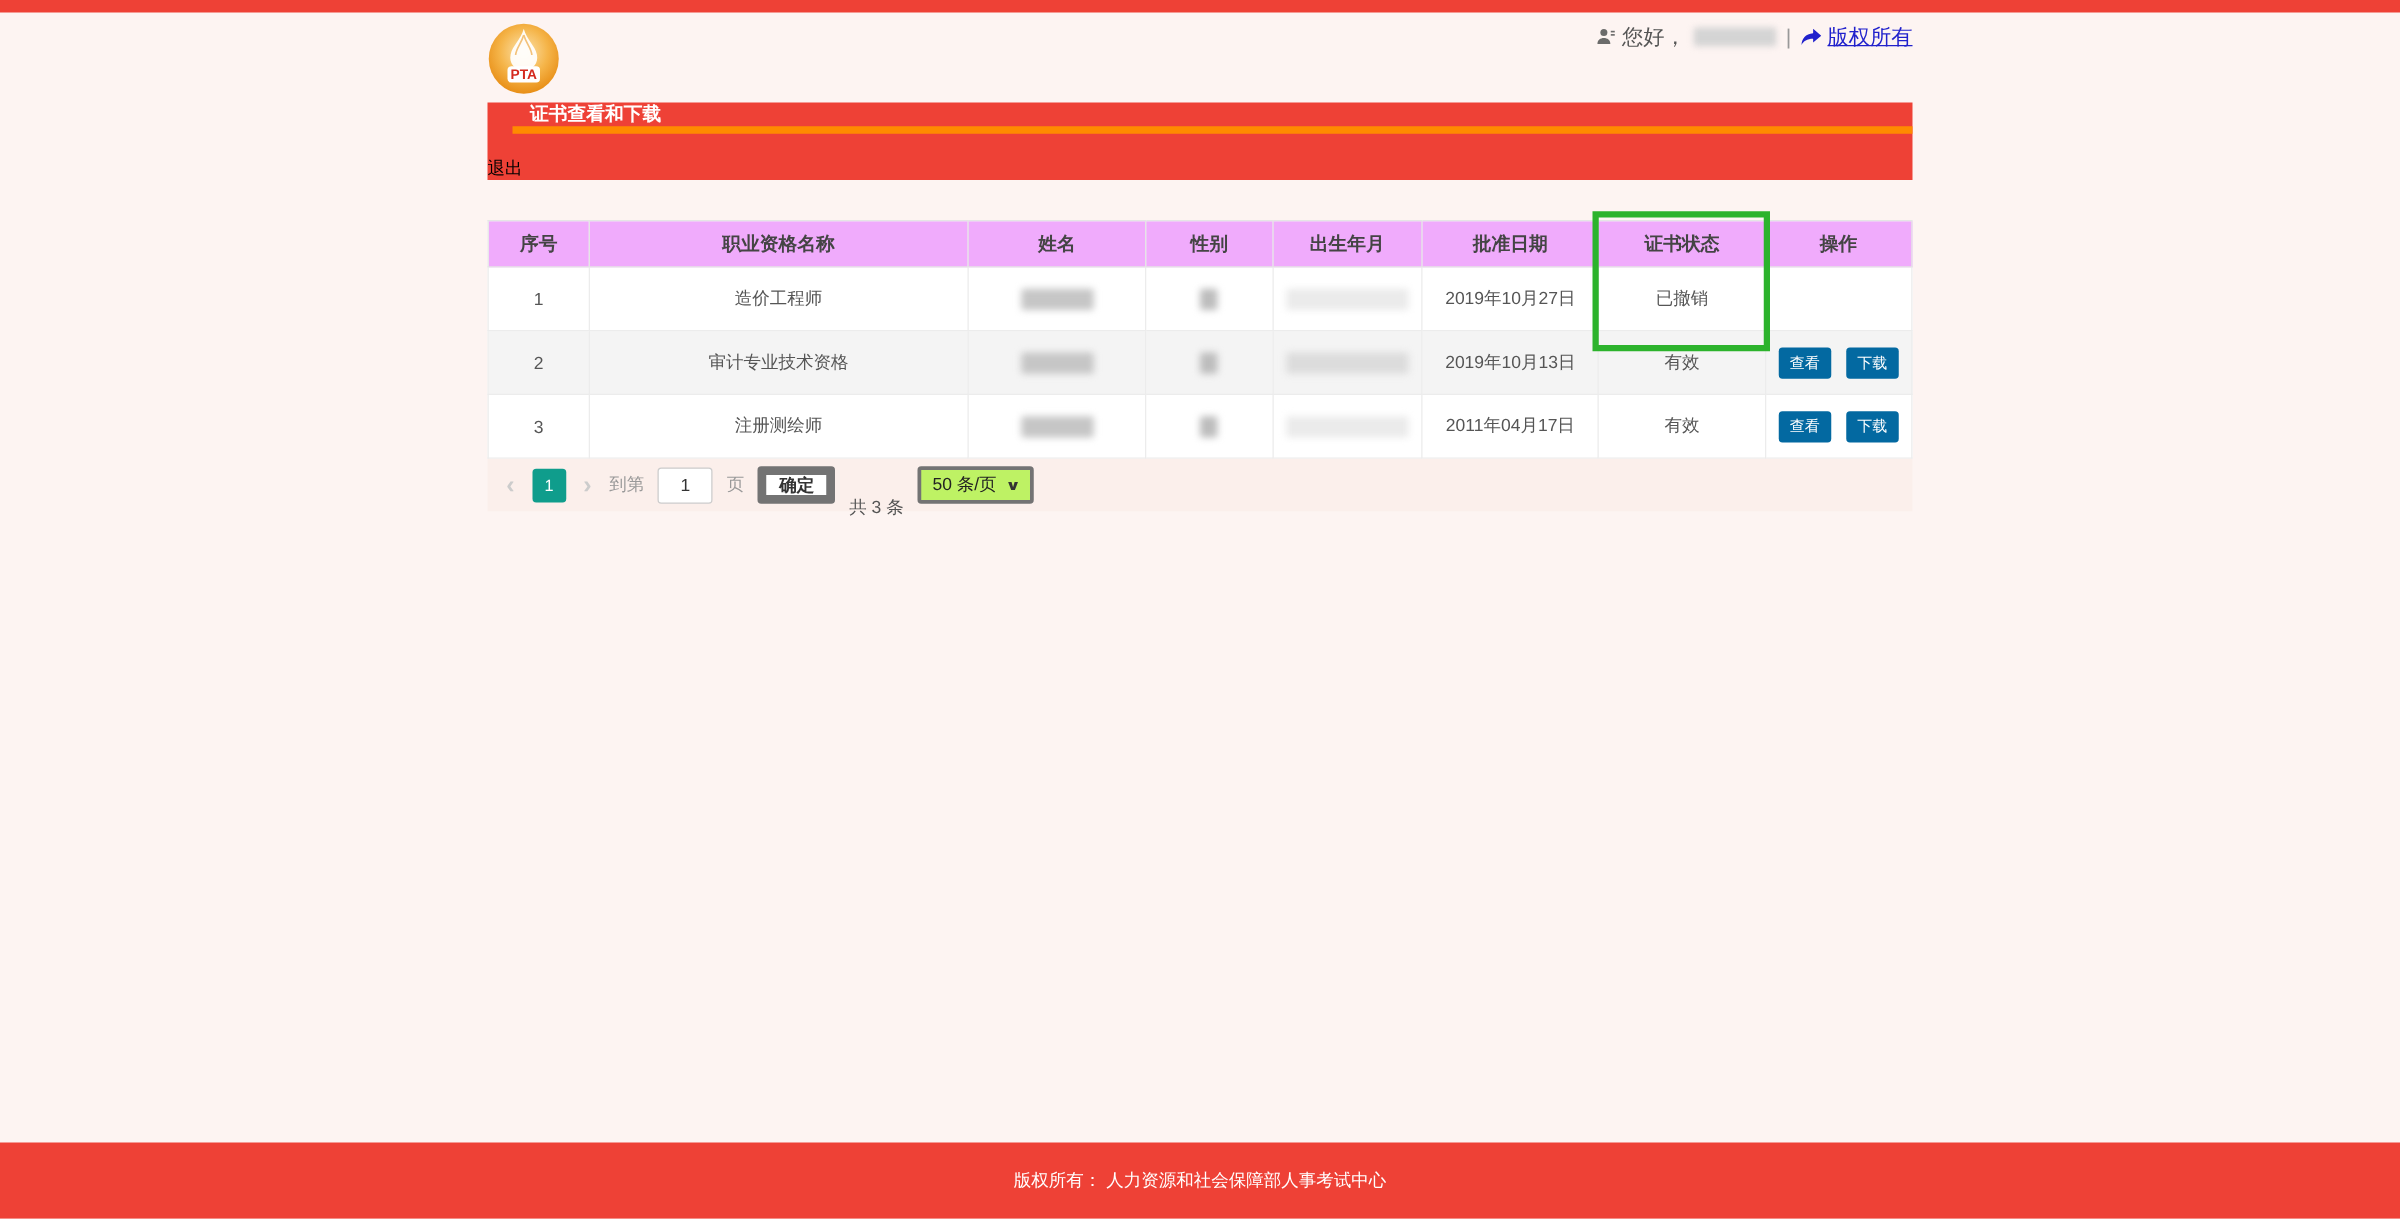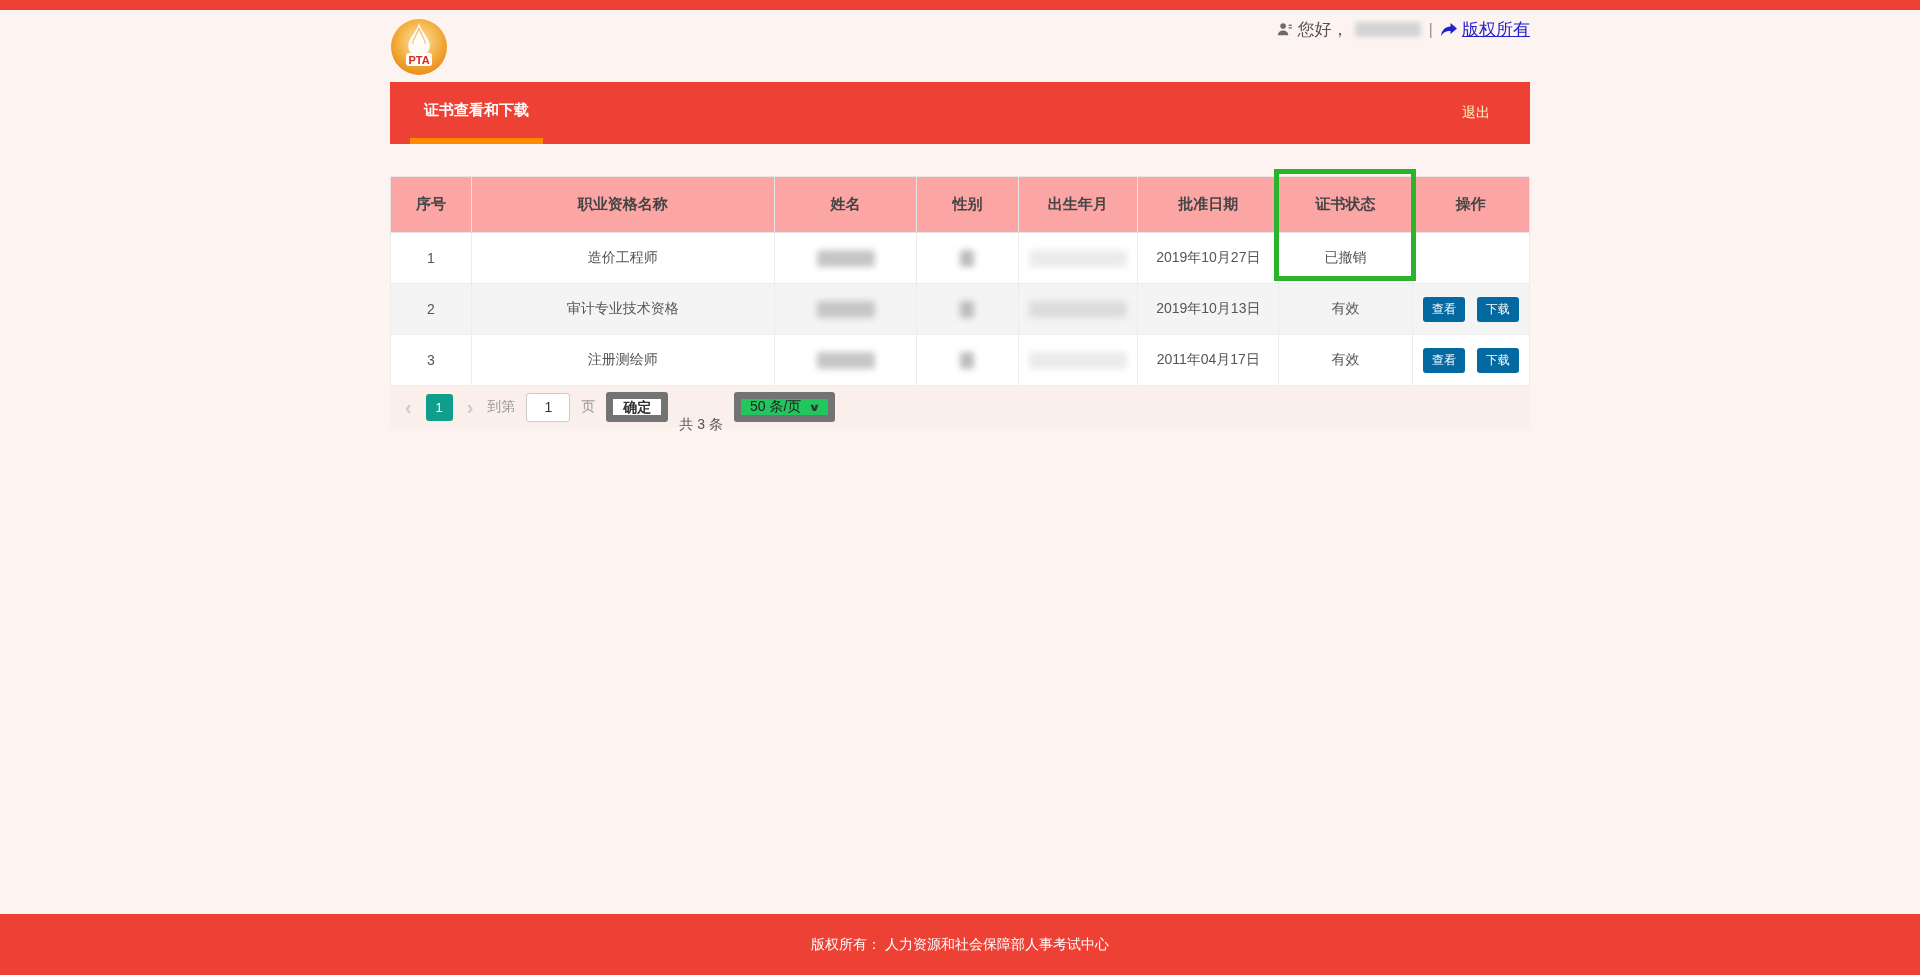--- a/index.html
+++ b/index.html
@@ -18,29 +18,29 @@
   .logo { width:58px; height:58px; margin-top:2px; flex:0 0 auto; }
   .title { font-size:30px; font-weight:bold; color:#3b3b3b; letter-spacing:1px; margin-left:2px; white-space:nowrap; }
   .title-accent { color:#ee4136; }
   .user-bar { position:absolute; top:8px; right:0; display:flex; align-items:center; gap:6px; font-size:17px; color:#555; }
   .name-blur { width:66px; height:15px; background:#d4d4d4; border-radius:2px; filter:blur(2.5px); }
   .pipe { color:#999; margin:0 2px; }
   .verify-link { color:#2121cc; text-decoration:underline; display:flex; align-items:center; gap:5px; cursor:pointer; }
   .verify-link span { color:#2121cc; }
 
   
-  .navbar { height:62px; background:#ee4136; display:flex; justify-content:space-between; align-items:stretch; }
+  .navbar { height:62px; background:#ee4136; display:flex; justify-content:space-between; align-items:stretch;flex-direction:column; }
   .nav-tab { margin-left:20px; padding:0 14px; display:flex; align-items:center; color:#fff;
              font-size:15px; font-weight:bold; border-bottom:6px solid #ff8a00; cursor:pointer; }
-  .logout { margin-right:40px; display:flex; align-items:center; color:#fef9c3; font-size:14px; cursor:pointer; }
+  .logout { margin-right:40px; display:flex; align-items:center; color:#000000; font-size:14px; cursor:pointer; }
 
   
   .panel { position:relative; margin-top:32px; }
   table { width:100%; border-collapse:collapse; background:#fff; table-layout:fixed; }
-  th { background:#fca5a5; height:56px; font-size:15px; color:#444; font-weight:bold; border:1px solid #e5e5e5; }
+  th { background:#f0abfc; height:37px; font-size:15px; color:#444; font-weight:bold; border:1px solid #e5e5e5; }
   td { height:51px; text-align:center; font-size:14px; color:#555; border:1px solid #ececec; background:#fff; }
   tr.alt td { background:#f4f4f4; }
   .blur { display:inline-block; vertical-align:middle; border-radius:2px; filter:blur(3px); }
   .blur-name   { width:58px;  height:17px; background:#c6c6c6; }
   .blur-gender { width:14px;  height:17px; background:#bdbdbd; }
   .blur-birth  { width:98px;  height:17px; background:#dcdcdc; }
   .blur-light  { background:#ebebeb; }
   .btn-action { display:inline-block; background:#0369a1; color:#fff; font-size:12px;
                 padding:4px 9px; border-radius:3px; margin:0 4px; cursor:pointer; }
   .green-box { position:absolute; left:884px; top:-7px; width:142px; height:112px;
@@ -50,21 +50,21 @@
   .pager { display:flex; align-items:center; height:42px; background:#fbefeb; padding:0 12px; gap:11px;
            font-size:14px; color:#999; }
   .pg-chevron { color:#ccc; font-size:20px; line-height:1; padding:0 3px; cursor:pointer; font-weight:bold; }
   .pg-current { width:27px; height:27px; background:#0f9d8c; color:#fff; display:flex; align-items:center;
                 justify-content:center; border-radius:3px; font-size:13px; cursor:pointer; }
   .pg-input { width:44px; height:29px; border:1px solid #ccc; border-radius:3px; text-align:center;
               font-size:14px; color:#333; background:#fff; outline:none; }
   .pg-confirm { height:30px; padding:0 10px; background:#fff; border:7px solid #737373; border-radius:3px;
                 font-size:14px; color:#333; font-weight:bold; cursor:pointer; }
   .pg-total { color:#555;margin-top:36px; }
-  .pg-select { height:30px; display:flex; align-items:center; gap:9px; background:#22c55e; border:7px solid #737373;
+  .pg-select { height:30px; display:flex; align-items:center; gap:9px; background:#bef264; border:3px solid #737373;
                border-radius:3px; padding:0 9px; font-size:14px; color:#222; cursor:pointer; }
   .caret { font-weight:bold; font-size:11px; color:#333; transform:scaleX(1.4); }
 
   
   .footer { position:absolute; left:0; bottom:0; width:100%; height:61px; background:#ee4136;
             display:flex; align-items:center; justify-content:center; color:#fff; font-size:14px;margin-top:28px; }
 </style>
 </head>
 <body>
 

